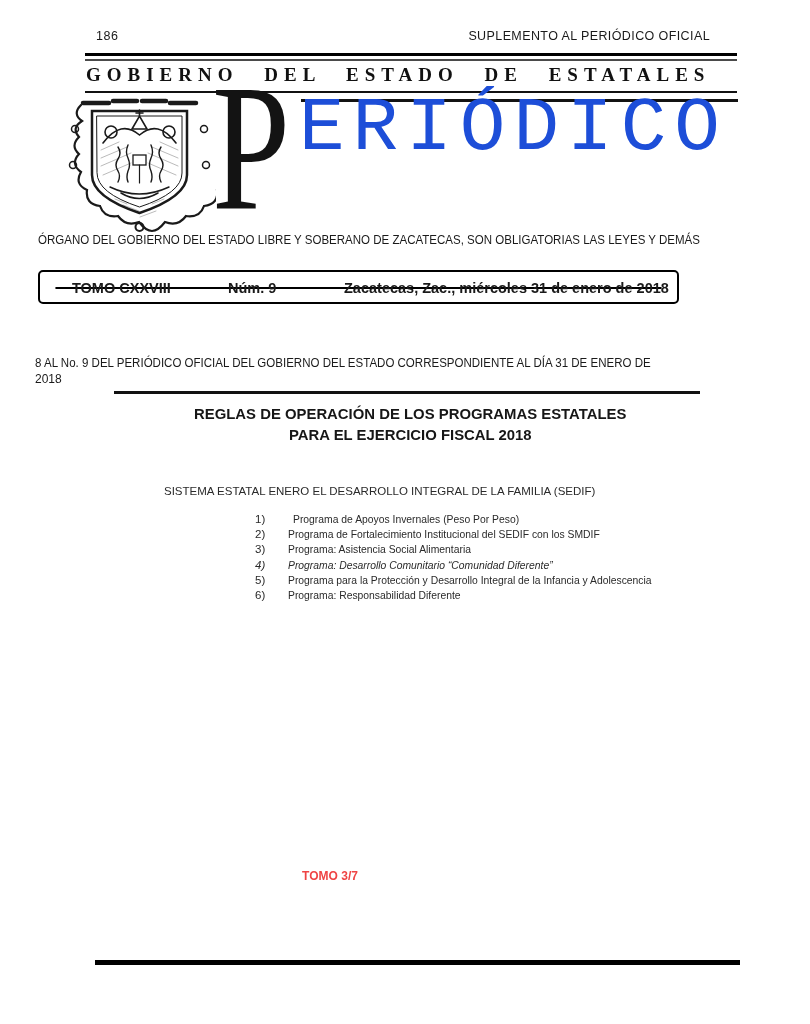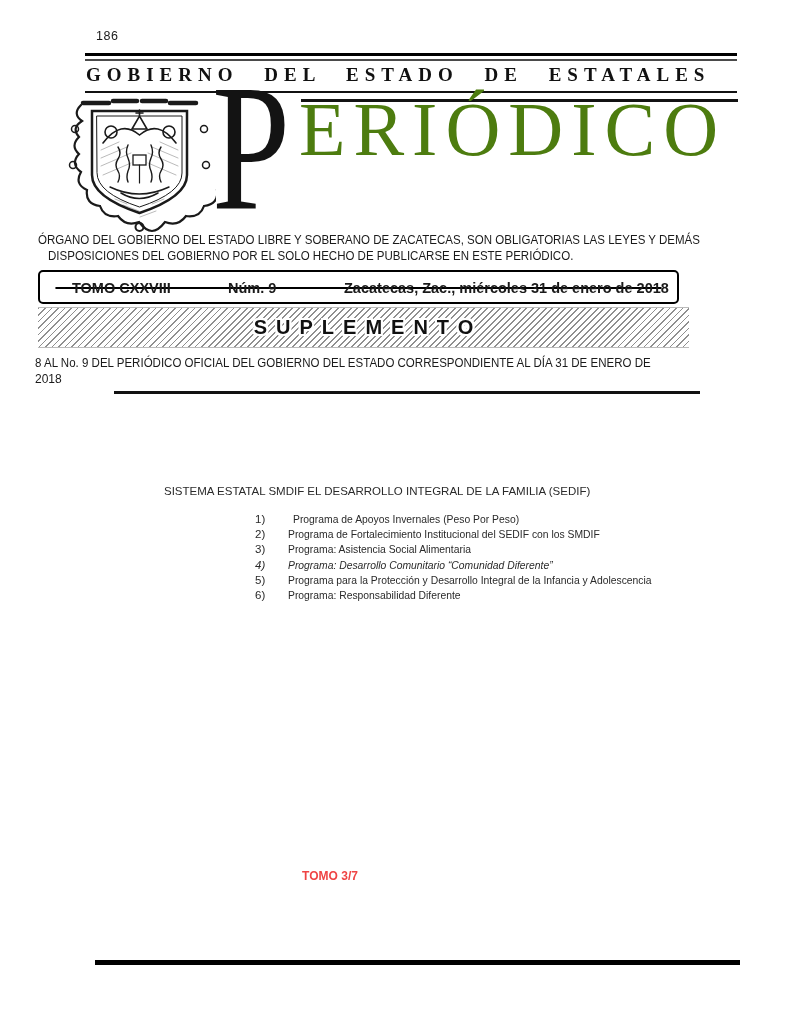--- a/index.html
+++ b/index.html
@@ -18,22 +18,22 @@
   .gobierno { position:absolute; left:86px; top:64px; width:660px;
     font-family:"Liberation Serif", serif; font-weight:bold; font-size:19px;
     letter-spacing:6px; word-spacing:15px; white-space:nowrap; color:#111; }
   .thin-rule { position:absolute; left:85px; top:91px; width:652px; height:2px; background:#111; }
   .coat { position:absolute; left:63px; top:95px; width:153px; height:138px; }
   .mast-initial { position:absolute; left:212px; top:58px;
     font-family:"Liberation Serif", serif; font-size:180px; line-height:1;
     color:#131313; transform:scaleX(.78); transform-origin:0 0; }
   .mast-rule { position:absolute; left:301px; top:99px; width:437px; height:3px; background:#131313; }
   .mast-line1 { position:absolute; left:299px; top:91px;
-    font-family:Liberation Serif, serif; font-size:76px; line-height:1;
-    letter-spacing:8px; color:#4d7c0f; white-space:nowrap; }
+    font-family:Liberation Mono, monospace; font-size:76px; line-height:1;
+    letter-spacing:8px; color:#1d4ed8; white-space:nowrap; }
   .mast-line2 { position:absolute; left:307px; top:151px;
     font-family:"Liberation Serif", serif; font-size:76px; line-height:1;
     letter-spacing:21px; color:#131313; white-space:nowrap; }
   
   .organ { position:absolute; left:38px; top:232px; font-size:12px; line-height:16px; }
   .organ .l2 { margin-left:10px; }
   
   .issue-box { position:absolute; left:38px; top:270px; width:641px; height:33px;
     border:2.5px solid #000; border-radius:5px; padding:15px; background:#fff; }
   .issue-box .inner { position:relative; width:100%; height:100%;
@@ -69,20 +69,21 @@
   .cx96 { display:inline-block; transform:scaleX(.96); transform-origin:0 50%; white-space:nowrap; }
   .cx96c { display:inline-block; transform:scaleX(.96); transform-origin:50% 50%; white-space:nowrap; }
   .cx90 { display:inline-block; transform:scaleX(.90); transform-origin:0 50%; white-space:nowrap; }
 </style>
 </head>
 <body>
 
 <div class="page">
 
   <div class="page-number">186</div>
+  <div class="running-title">SUPLEMENTO AL PERIÓDICO OFICIAL</div>
   <div class="double-rule"></div>
 
   <div class="gobierno">GOBIERNO DEL ESTADO DE ESTATALES</div>
   <div class="thin-rule"></div>
 
   <svg class="coat" viewBox="0 0 153 138" xmlns="http://www.w3.org/2000/svg">
     <g fill="none" stroke="#1a1a1a" stroke-linecap="round">
 
       <path stroke-width="2.2" d="M18 10 q-9 9 1 16 q-11 7 -3 16 q-9 9 0 17 q-9 10 2 18 q-7 12 6 18 q-2 14 13 16 q4 12 18 10 q8 11 21 6 q7 9 13 9 q6 0 13 -9 q13 5 21 -6 q14 2 18 -10 q15 -2 13 -16 q13 -6 6 -18 q11 -8 2 -18 q9 -8 0 -17 q8 -9 -3 -16 q10 -7 1 -16"></path>
       <path stroke-width="4.5" d="M20 8 h26 M50 6 h24 M79 6 h24 M107 8 h26"></path>
@@ -117,44 +118,44 @@
       </g>
     </g>
   </svg>
 
   <div class="mast-initial">P</div>
   <div class="mast-rule"></div>
   <div class="mast-line1">ERIÓDICO</div>
 
   <div class="organ">
     <div><span class="cx96">ÓRGANO DEL GOBIERNO DEL ESTADO LIBRE Y SOBERANO DE ZACATECAS, SON OBLIGATORIAS LAS LEYES Y DEMÁS</span></div>
-    <div class="l2"><span class="cx96">DISPOSICIONES DEL GOBIERNO POR EL SOLO HECHO DE PUBLICARSE EN ESTE PERIÓDICO.</span></div>
   </div>
 
   <div class="issue-box">
     <div class="inner">
       <span class="issue-tomo">TOMO CXXVIII</span>
       <span class="issue-num">Núm. 9</span>
       <span class="issue-date">Zacatecas, Zac., miércoles 31 de enero de 2018</span>
     </div>
   </div>
 
-  <div class="banner">
-    <span class="banner-text">SUPLEMENTO</span>
-  </div>
 
   <div class="supp-note">
     <div><span class="cx96">8 AL No. 9 DEL PERIÓDICO OFICIAL DEL GOBIERNO DEL ESTADO CORRESPONDIENTE AL DÍA 31 DE ENERO DE</span></div>
     <div><span>2018</span></div>
   </div>
 
   <div class="mid-rule"></div>
 
+  <div class="doc-title">
+    <div><span class="cx96c">REGLAS DE OPERACIÓN DE LOS PROGRAMAS ESTATALES</span></div>
+    <div><span class="cx96c">PARA EL EJERCICIO FISCAL 2018</span></div>
+  </div>
 
-  <div class="section-heading">SISTEMA ESTATAL SMDIF EL DESARROLLO INTEGRAL DE LA FAMILIA (SEDIF)</div>
+  <div class="section-heading">SISTEMA ESTATAL ENERO EL DESARROLLO INTEGRAL DE LA FAMILIA (SEDIF)</div>
 
   <div class="program-list">
     <div class="program-row first">
       <span class="program-num">1)</span>
       <span class="program-text"><span class="cx90">Programa de Apoyos Invernales (Peso Por Peso)</span></span>
     </div>
     <div class="program-row">
       <span class="program-num">2)</span>
       <span class="program-text"><span class="cx90">Programa de Fortalecimiento Institucional del SEDIF con los SMDIF</span></span>
     </div>

